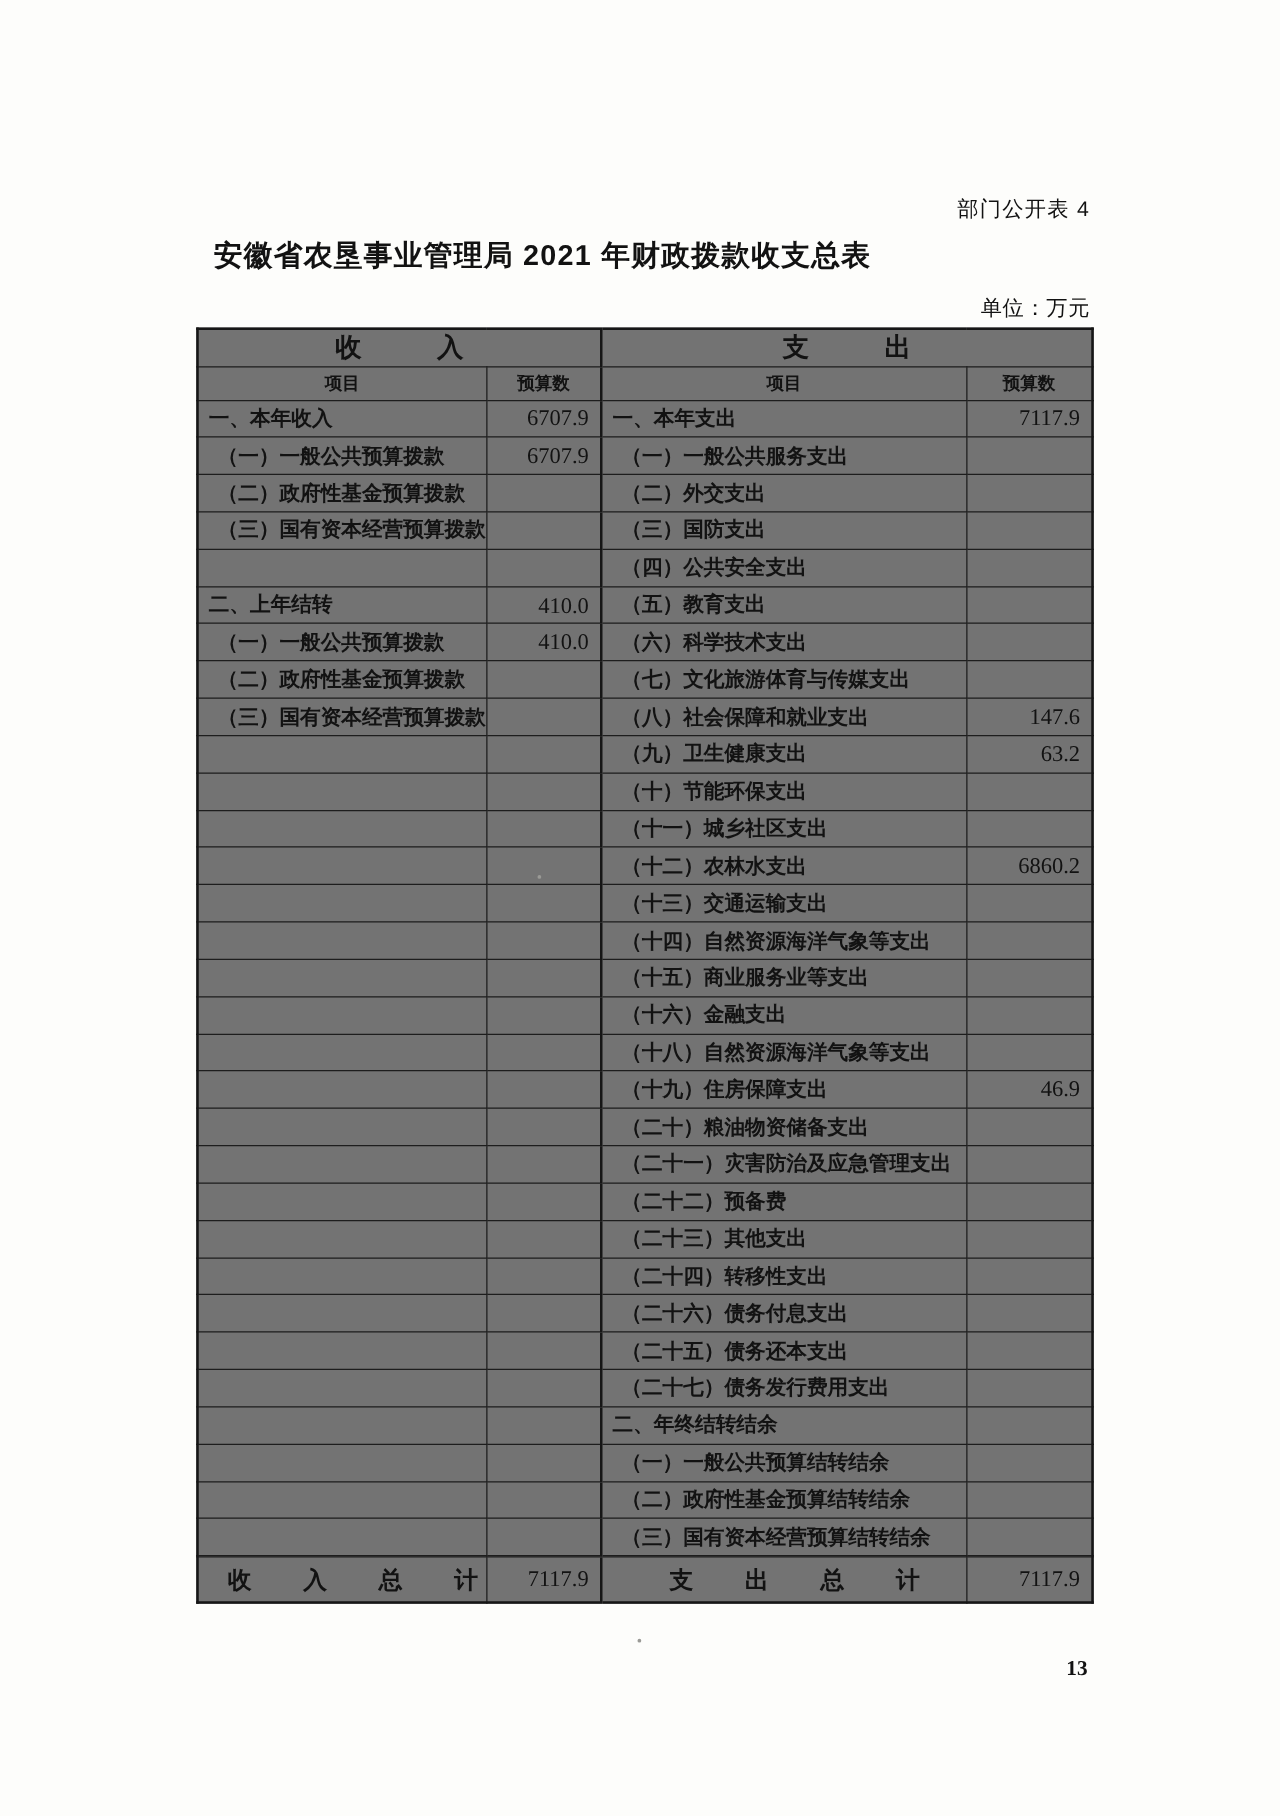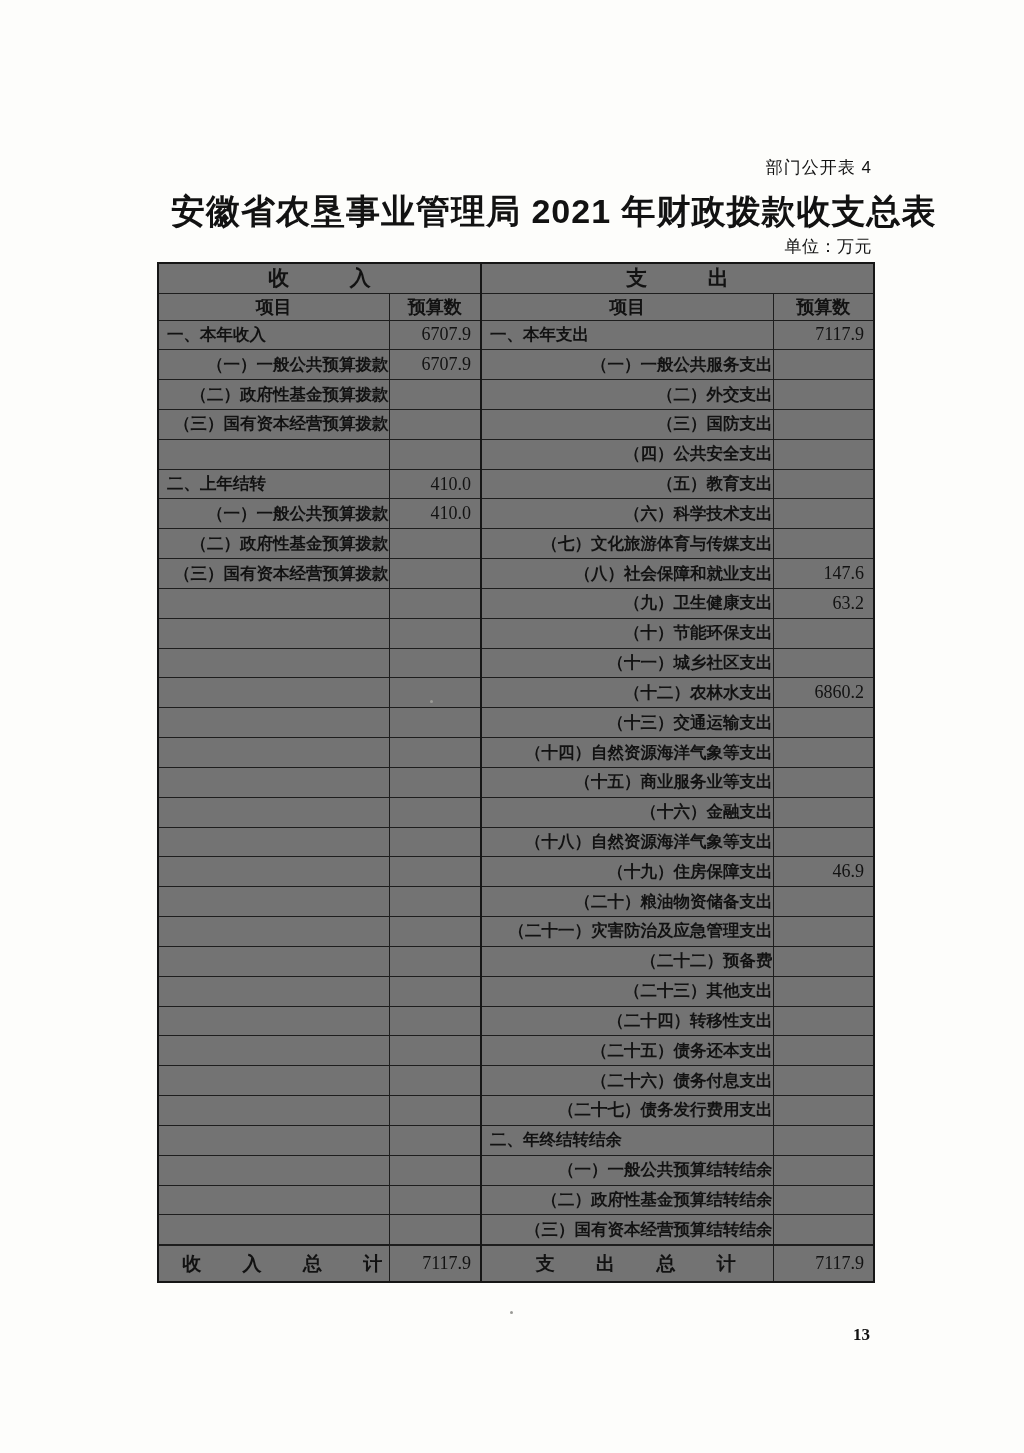--- a/index.html
+++ b/index.html
@@ -20,22 +20,22 @@
     font-size: 17px;
     letter-spacing: 1px;
     white-space: pre;
   }
   .doc-title {
     position: absolute;
     top: 189px;
     left: 157px;
     width: 716px;
     padding-left: 14px;
-    text-align: center;
-    font-size: 34px;
+    text-align: left;
+    font-size: 23px;
     font-weight: bold;
     letter-spacing: 1px;
     white-space: pre;
   }
   .unit-label {
     position: absolute;
     top: 235px;
     right: 152px;
     font-size: 17px;
     letter-spacing: 0.5px;
@@ -62,31 +62,31 @@
   tr.section-header-row { height: 30px; }
   tr.col-header-row { height: 27px; }
   th.section-header {
     font-size: 21px;
     font-weight: bold;
     text-align: center;
     word-spacing: 2.6em;
     white-space: pre;
   }
   th.col-header {
-    font-size: 18px;
+    font-size: 14px;
     font-weight: bold;
     text-align: center;
   }
   td.item {
     font-size: 16.5px;
     font-weight: bold;
     text-align: left;
     padding-left: 8px;
   }
-  td.item.sub { padding-left: 15px; text-align: right; }
+  td.item.sub { padding-left: 15px; }
   td.value {
     font-family: "Liberation Serif", serif;
     font-size: 18px;
     font-weight: normal;
     text-align: right;
     padding-right: 9px;
   }
   tr.total-row td.total-label {
     font-size: 19px;
     font-weight: bold;
@@ -278,27 +278,27 @@
       </tr>
       <tr>
         <td class="item"></td>
         <td class="value"></td>
         <td class="item expense-col sub">（二十四）转移性支出</td>
         <td class="value"></td>
       </tr>
       <tr>
         <td class="item"></td>
         <td class="value"></td>
+        <td class="item expense-col sub">（二十六）债务付息支出</td>
+        <td class="value"></td>
+      </tr>
+      <tr>
+        <td class="item"></td>
+        <td class="value"></td>
         <td class="item expense-col sub">（二十五）债务还本支出</td>
-        <td class="value"></td>
-      </tr>
-      <tr>
-        <td class="item"></td>
-        <td class="value"></td>
-        <td class="item expense-col sub">（二十六）债务付息支出</td>
         <td class="value"></td>
       </tr>
       <tr>
         <td class="item"></td>
         <td class="value"></td>
         <td class="item expense-col sub">（二十七）债务发行费用支出</td>
         <td class="value"></td>
       </tr>
       <tr>
         <td class="item"></td>

